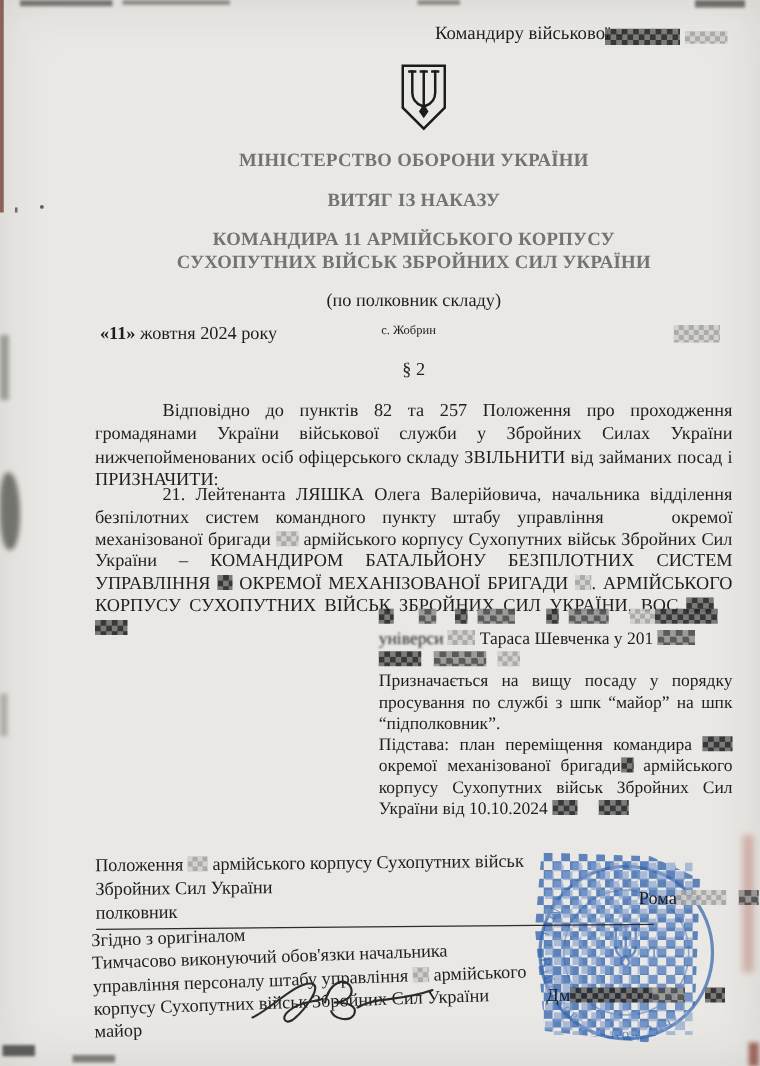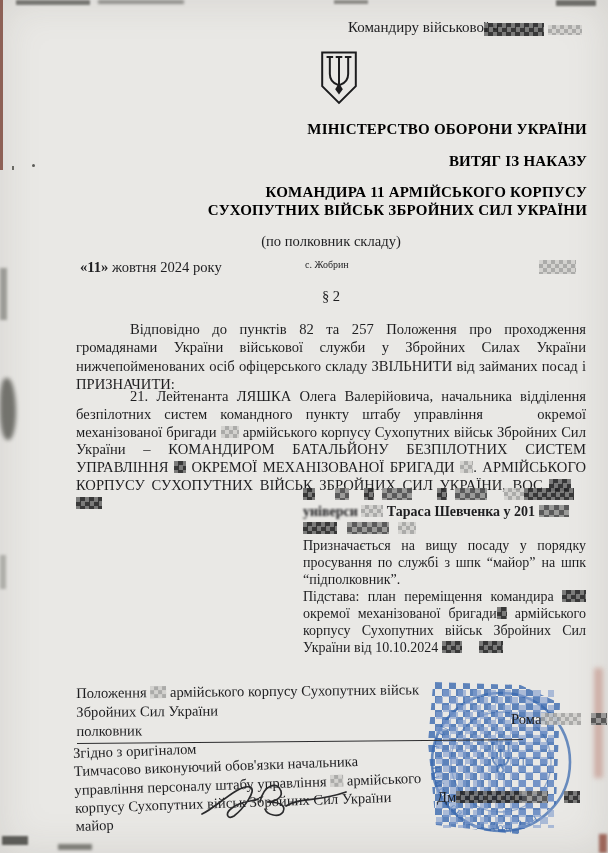--- a/index.html
+++ b/index.html
@@ -3,21 +3,21 @@
 <meta charset="utf-8">
 <style>
   html,body{margin:0;padding:0;background:#d8d7d5;}
   #page{position:relative;width:608px;height:853px;background:#e9e8e5;
         font-family:"Liberation Serif","DejaVu Serif",serif;color:#1e1e20;overflow:hidden;
         box-shadow:inset 0 0 40px rgba(120,115,105,.18);}
   .abs{position:absolute;}
   .b{font-weight:bold;}
   .c{text-align:center;}
   .j{text-align:justify;}
-  .hd{font-size:15px;font-weight:bold;letter-spacing:.2px;color:#000000;text-align:right;}
+  .hd{font-size:15px;font-weight:bold;letter-spacing:.2px;color:#737373;}
   .body-t{font-size:14.6px;line-height:17.8px;}
   .redact{display:inline-block;vertical-align:-1px;height:12px;
     background:repeating-conic-gradient(#4a4a4a 0% 25%,#929291 0% 50%) 0 0/10px 10px;opacity:.9;}
   .redact.dark{background:repeating-conic-gradient(#242425 0% 25%,#6f6f6e 0% 50%) 0 0/9px 9px;}
   .redact.light{background:repeating-conic-gradient(#a0a09e 0% 25%,#cfcecb 0% 50%) 0 0/8px 8px;opacity:.85;}
   .sp{display:inline-block;}
   .blur1{filter:blur(1px);}
   .blur05{filter:blur(.5px);}
   .mosaic-blue{position:absolute;
     background:repeating-conic-gradient(rgba(54,102,174,.78) 0% 25%,rgba(255,255,255,0) 0% 50%) 0 0/14px 14px;}
@@ -103,21 +103,21 @@
   <div class="abs" style="left:303px;top:486px;width:283px;font-size:14px;line-height:17px;">
     <div style="height:17px;">
       <span class="redact dark" style="width:12px;"></span>
       <span class="sp" style="width:16px;"></span><span class="redact" style="width:14px;"></span>
       <span class="sp" style="width:12px;"></span><span class="redact dark" style="width:10px;"></span>
       <span class="sp" style="width:4px;"></span><span class="redact" style="width:30px;"></span>
       <span class="sp" style="width:22px;"></span><span class="redact dark" style="width:10px;"></span>
       <span class="sp" style="width:4px;"></span><span class="redact" style="width:32px;"></span>
       <span class="sp" style="width:14px;"></span><span class="redact light" style="width:20px;"></span><span class="redact dark" style="width:50px;"></span>
     </div>
-    <div style="height:17px;white-space:nowrap;font-weight:bold;">
+    <div style="height:17px;white-space:nowrap;">
       <span class="blur1">універси</span>
       <span class="redact light" style="width:22px;"></span>
       <span class="blur05">Тараса Шевченка у 201</span>
       <span class="redact" style="width:30px;"></span>
     </div>
     <div style="height:17px;">
       <span class="redact dark" style="width:34px;"></span>
       <span class="sp" style="width:6px;"></span><span class="redact" style="width:42px;"></span>
       <span class="sp" style="width:6px;"></span><span class="redact light" style="width:18px;"></span>
     </div>

